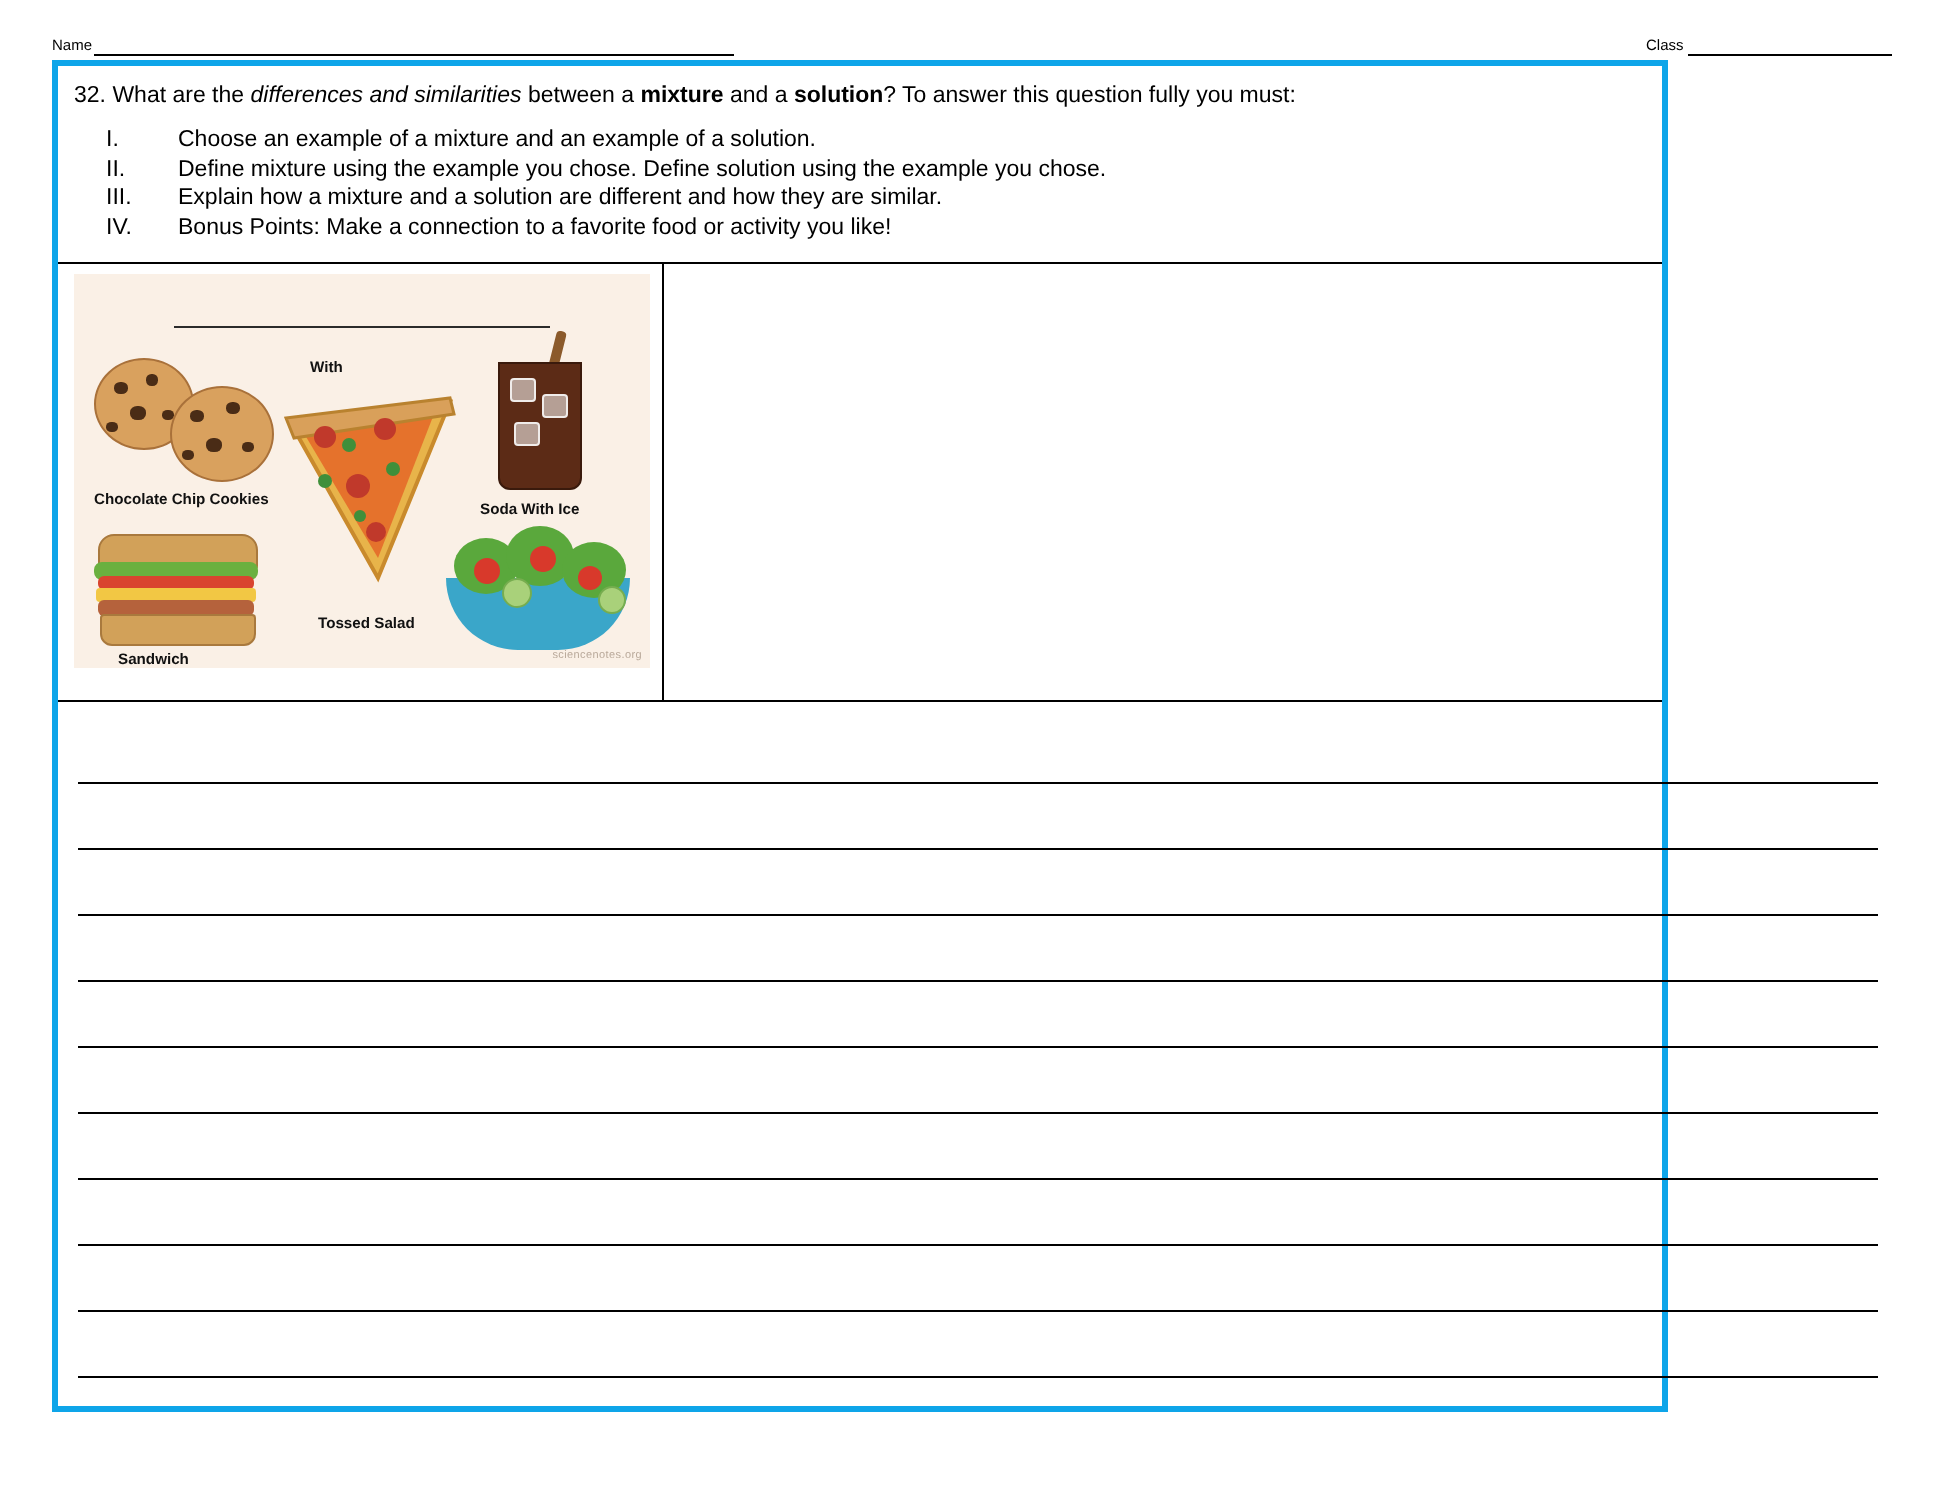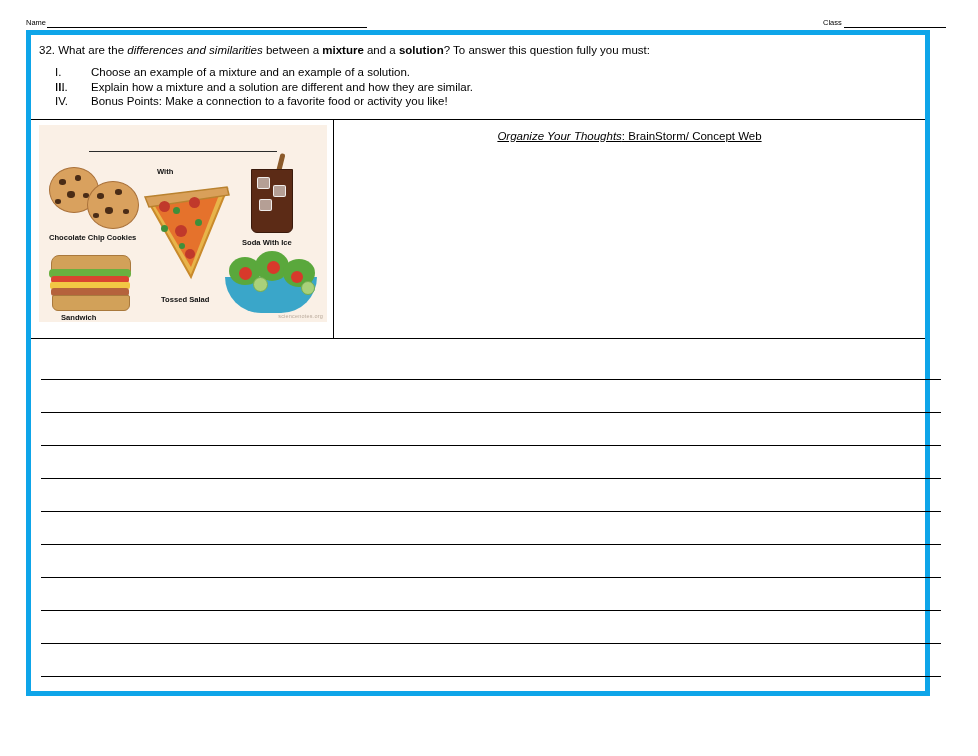--- a/index.html
+++ b/index.html
@@ -45,22 +45,22 @@
   .name-label { left: 0px; }
   .name-rule  { left: 21px; width: 320px; }
   .class-label { left: 797px; }
   .class-rule  { left: 818px; width: 102px; }
 
   
   .tbl {
     position: absolute;
     left: 26px;
     top: 30px;
-    width: 904px;
-    border: 5px solid #0ea5e9;
+    width: 808px;
+    border: 3px solid #0ea5e9;
     box-sizing: border-box;
   }
 
   
   .row-question {
     border-bottom: 1px solid #000;
     padding: 8px 10px 8px 8px;
     box-sizing: border-box;
   }
   .q-line {
@@ -257,20 +257,21 @@
         <span>32.</span>
         <span>What are the </span><i>differences and similarities</i><span> between a </span><b>mixture</b><span> and a </span><b>solution</b><span>? To answer this question fully you must:</span>
       </div>
       <ul class="q-list">
         <li>
           <span class="num">I.</span>
           <span>Choose an example of a mixture and an example of a solution.</span>
         </li>
         <li>
           <span class="num">II.</span>
+          <span>Define mixture using the example you chose. Define solution using the example you chose.</span>
         </li>
         <li>
           <span class="num">III.</span>
           <span>Explain how a mixture and a solution are different and how they are similar.</span>
         </li>
         <li>
           <span class="num">IV.</span>
           <span>Bonus Points: Make a connection to a favorite food or activity you like!</span>
         </li>
       </ul>
@@ -339,25 +340,20 @@
           <div class="tomato" style="left:228px; top:136px; width:13px; height:13px;"></div>
           <div class="tomato" style="left:252px; top:146px; width:12px; height:12px;"></div>
           <div class="cuke" style="left:214px; top:152px; width:13px; height:13px;"></div>
           <div class="cuke" style="left:262px; top:156px; width:12px; height:12px;"></div>
           <div class="fig-label" style="left:122px; top:170px;">Tossed Salad</div>
 
           <div class="fig-credit">sciencenotes.org</div>
         </div>
       </div>
 
-      <div class="cell-organize">
-        <div class="organize-title">
-          <span class="ital">Organize Your Thoughts</span><span class="u">: BrainStorm/ Concept Web</span>
-        </div>
-      </div>
     </div>
 
     <div class="row-lines">
       <div class="wline" style="top:40px;"></div>
       <div class="wline" style="top:73px;"></div>
       <div class="wline" style="top:106px;"></div>
       <div class="wline" style="top:139px;"></div>
       <div class="wline" style="top:172px;"></div>
       <div class="wline" style="top:205px;"></div>
       <div class="wline" style="top:238px;"></div>

